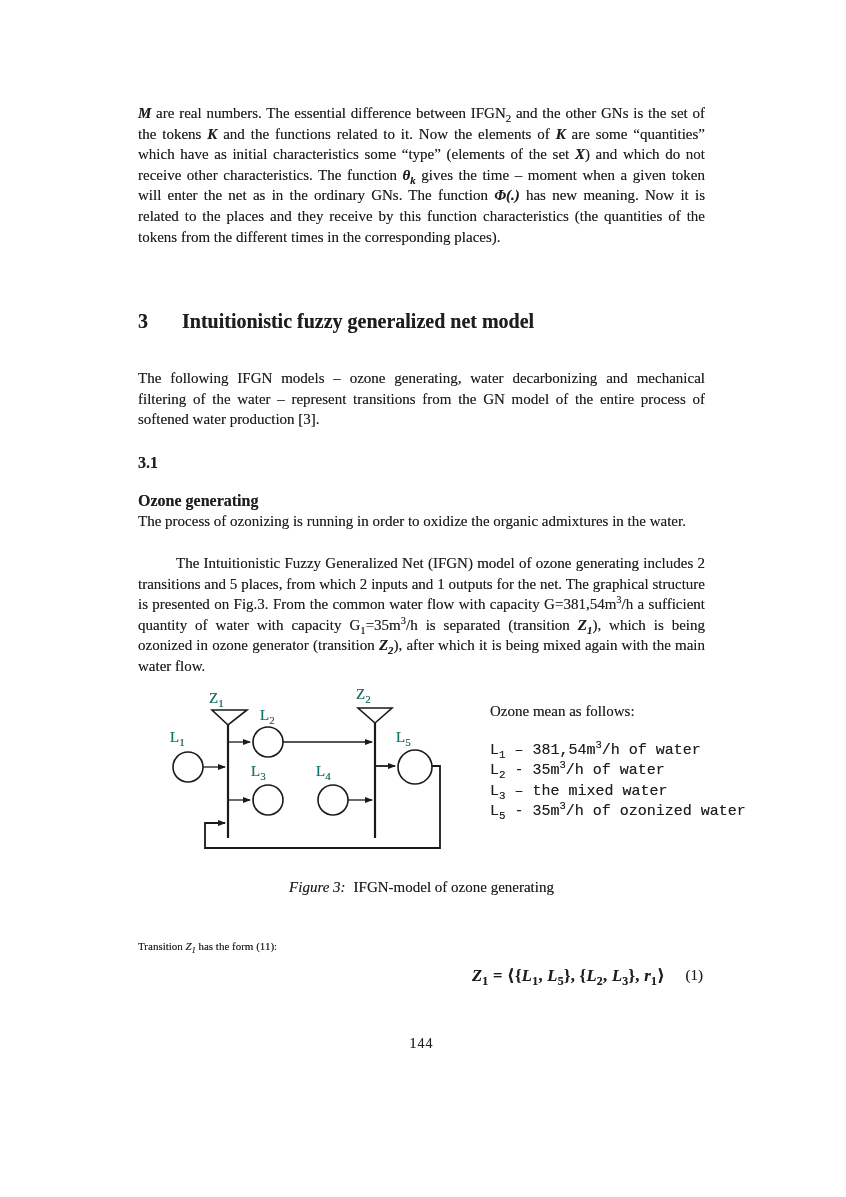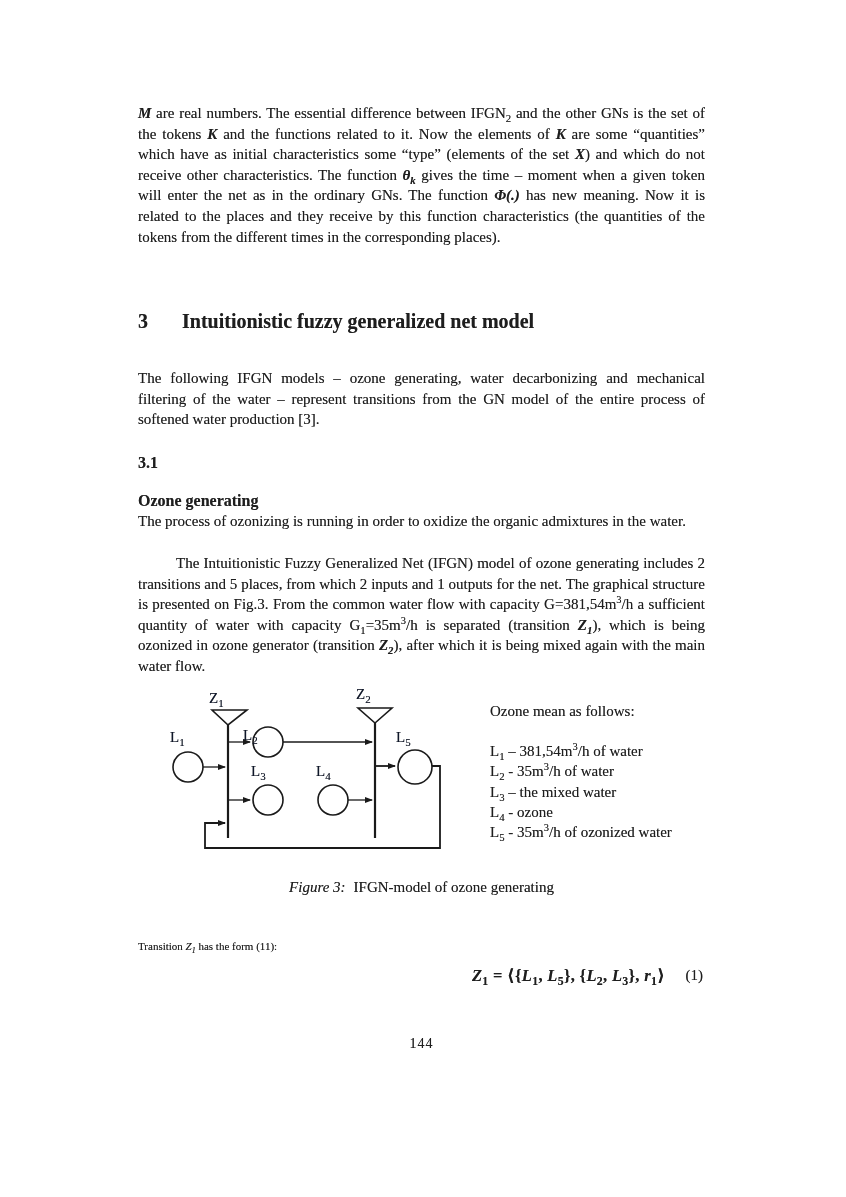--- a/index.html
+++ b/index.html
@@ -36,30 +36,30 @@
     display:flex;
     flex-direction:column;
   }
   .heading2 .sec-num{width:38px;flex:0 0 38px;}
   .diagram{
     position:absolute;left:163px;top:680px;width:292px;height:180px;
   }
   .diagram svg{position:absolute;left:0;top:0;}
   .dlabel{
     position:absolute;
-    font-size:15px;line-height:16px;color:#0f172a;
+    font-size:15px;line-height:16px;color:#0f766e;
     white-space:nowrap;
   }
   .dlabel .sub{vertical-align:sub;font-size:11px;line-height:0;}
   .legend{
     position:absolute;left:490px;top:701px;width:240px;
     font-size:15px;line-height:20.2px;
   }
   .legend-heading{margin-bottom:20px;}
-  .legend-item{white-space:nowrap;}
+  .legend-item{white-space:nowrap;font-family:Liberation Mono, monospace;}
   .figure-caption{
     position:absolute;left:138px;top:879px;width:567px;
     text-align:center;font-size:15px;
   }
   .figure-caption .cap-label{font-style:italic;}
   .figure-caption .cap-text{margin-left:8px;}
   .transition-line{
     position:absolute;left:138px;top:940px;width:567px;
     font-size:11px;text-align:left;
   }
@@ -127,32 +127,31 @@
       <line x1="229" y1="742" x2="250" y2="742" stroke="#1a1a1a" stroke-width="1.3" marker-end="url(#arr)"></line>
       <line x1="283" y1="742" x2="372" y2="742" stroke="#1a1a1a" stroke-width="1.3" marker-end="url(#arr)"></line>
       <line x1="229" y1="800" x2="250" y2="800" stroke="#1a1a1a" stroke-width="1.3" marker-end="url(#arr)"></line>
       <line x1="348" y1="800" x2="372" y2="800" stroke="#1a1a1a" stroke-width="1.3" marker-end="url(#arr)"></line>
       <line x1="376" y1="766" x2="395" y2="766" stroke="#1a1a1a" stroke-width="1.8" marker-end="url(#arr)"></line>
       <polyline points="432,766 440,766 440,848 205,848 205,823 225,823" fill="none" stroke="#1a1a1a" stroke-width="1.8" marker-end="url(#arr)"></polyline>
     </svg>
     <span class="dlabel" style="left:46px;top:10px;"><span>Z</span><span class="sub">1</span></span>
     <span class="dlabel" style="left:193px;top:6px;"><span>Z</span><span class="sub">2</span></span>
     <span class="dlabel" style="left:7px;top:49px;"><span>L</span><span class="sub">1</span></span>
-    <span class="dlabel" style="left:80px;top:27px;margin-top:20px;"><span>L</span><span class="sub">2</span></span>
+    <span class="dlabel" style="left:97px;top:27px;"><span>L</span><span class="sub">2</span></span>
     <span class="dlabel" style="left:88px;top:83px;"><span>L</span><span class="sub">3</span></span>
     <span class="dlabel" style="left:153px;top:83px;"><span>L</span><span class="sub">4</span></span>
     <span class="dlabel" style="left:233px;top:49px;"><span>L</span><span class="sub">5</span></span>
   </div>
 
   <div class="legend">
     <div class="legend-heading">Ozone mean as follows:</div>
     <div class="legend-item"><span>L</span><span class="rt-sub">1</span><span> – 381,54m</span><span class="rt-sup">3</span><span>/h of water</span></div>
     <div class="legend-item"><span>L</span><span class="rt-sub">2</span><span> - 35m</span><span class="rt-sup">3</span><span>/h of water</span></div>
     <div class="legend-item"><span>L</span><span class="rt-sub">3</span><span> – the mixed water</span></div>
-    <div class="legend-item"><span>L</span><span class="rt-sub">4</span><span> - ozone</span></div>
     <div class="legend-item"><span>L</span><span class="rt-sub">5</span><span> - 35m</span><span class="rt-sup">3</span><span>/h of ozonized water</span></div>
   </div>
 
   <div class="figure-caption">
     <span class="cap-label">Figure 3:</span><span class="cap-text">IFGN-model of ozone generating</span>
   </div>
 
   <div class="transition-line"><span>Transition </span><span class="rt-i">Z</span><span class="rt-isub">1</span><span> has the form (11):</span></div>
 
   <div class="equation-row">

